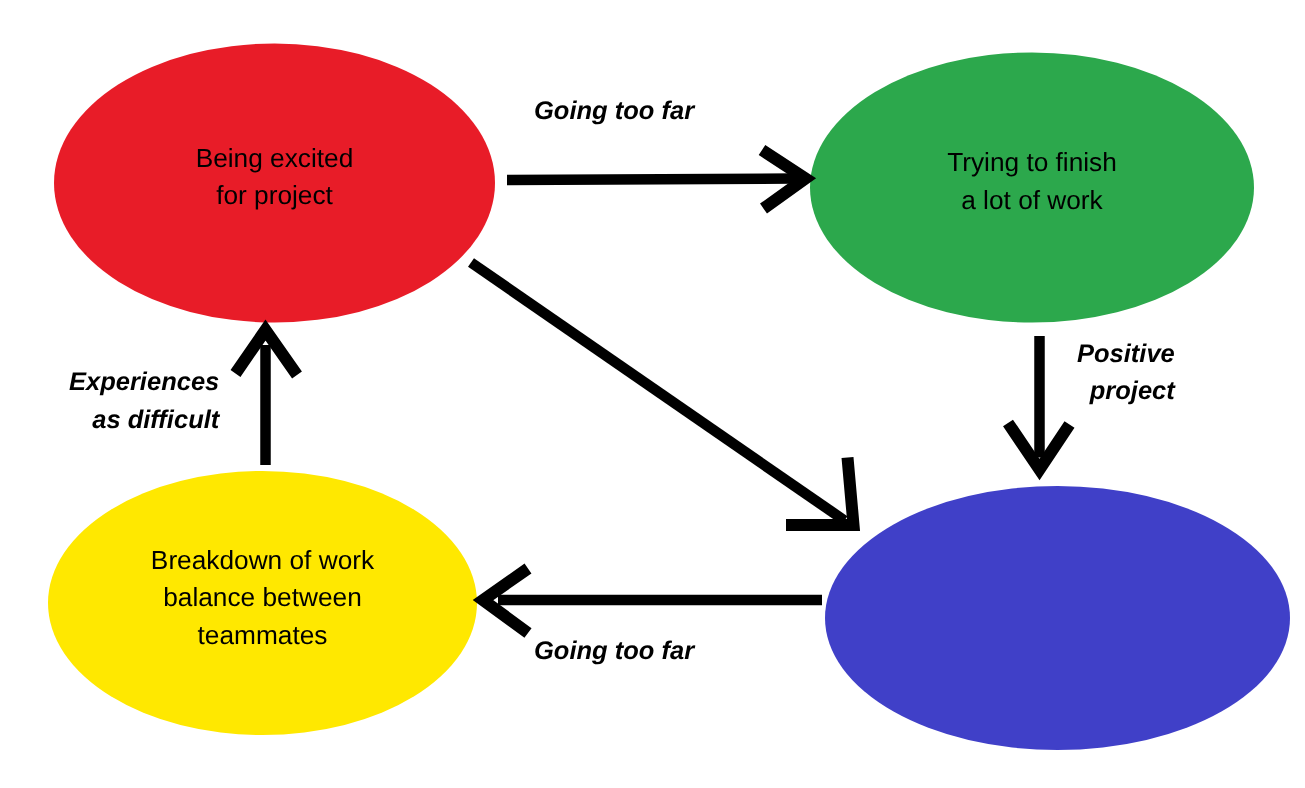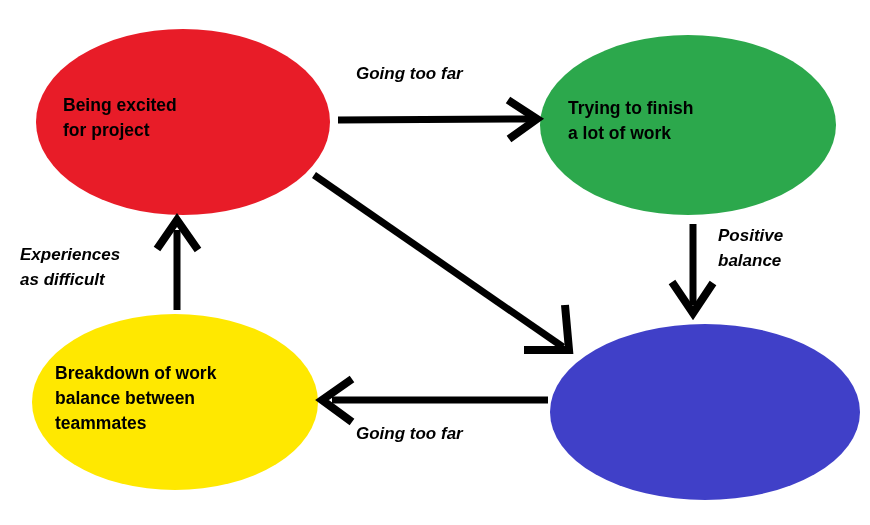--- a/index.html
+++ b/index.html
@@ -24,36 +24,36 @@
     top: 0;
     width: 870px;
     height: 525px;
   }
   .node-label {
     position: absolute;
     color: #000000;
     font-family: "Liberation Sans", sans-serif;
     font-size: 17.5px;
     line-height: 1.42;
-    text-align: left;
+    text-align: center;
     white-space: pre-line;
     pointer-events: none;
     z-index: 5;
-    font-weight: bold;
   }
   .edge-label {
     position: absolute;
     color: #000000;
     font-family: "Liberation Sans", sans-serif;
     font-size: 17px;
     font-style: italic;
     font-weight: 600;
     line-height: 1.45;
     white-space: pre-line;
     z-index: 6;
+    text-align: right;
   }
 </style>
 </head>
 <body>
 
 <div id="canvas">
 
   <svg id="diagram-svg" viewBox="0 0 870 525">
 
     <ellipse cx="183" cy="122" rx="147" ry="93" fill="#E81C28"></ellipse>
@@ -97,21 +97,21 @@
 a lot of work</div>
 
 
   <div class="node-label" style="left:55px; top:361px; width:240px;">Breakdown of work
 balance between
 teammates</div>
 
   <div class="edge-label" style="left:356px; top:62px;">Going too far</div>
 
   <div class="edge-label" style="left:718px; top:224px;">Positive
-balance</div>
+project</div>
 
 
   <div class="edge-label" style="left:356px; top:422px;">Going too far</div>
 
-  <div class="edge-label" style="left:20px; top:243px;">Experiences
+  <div class="edge-label" style="left:46px; top:243px;">Experiences
 as difficult</div>
 
 </div>
 
 </body></html>

